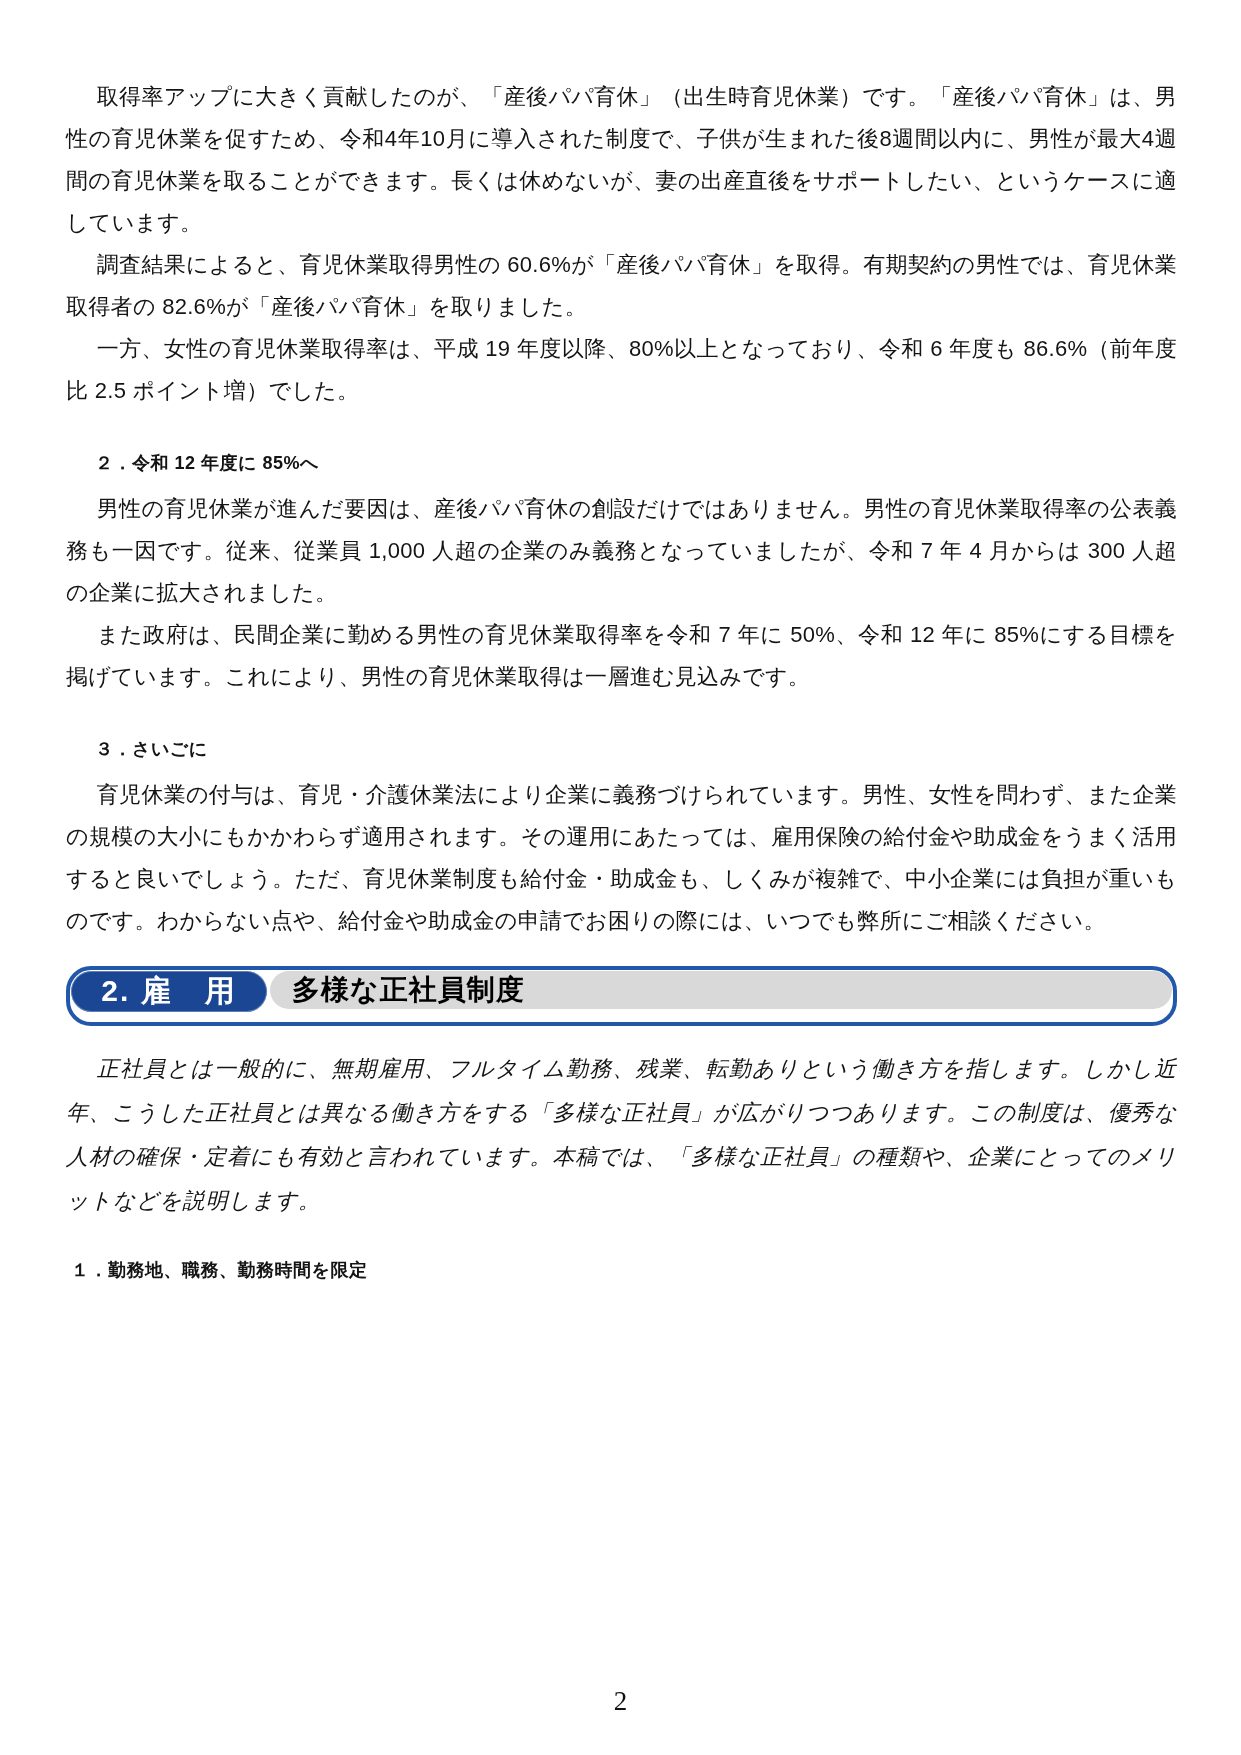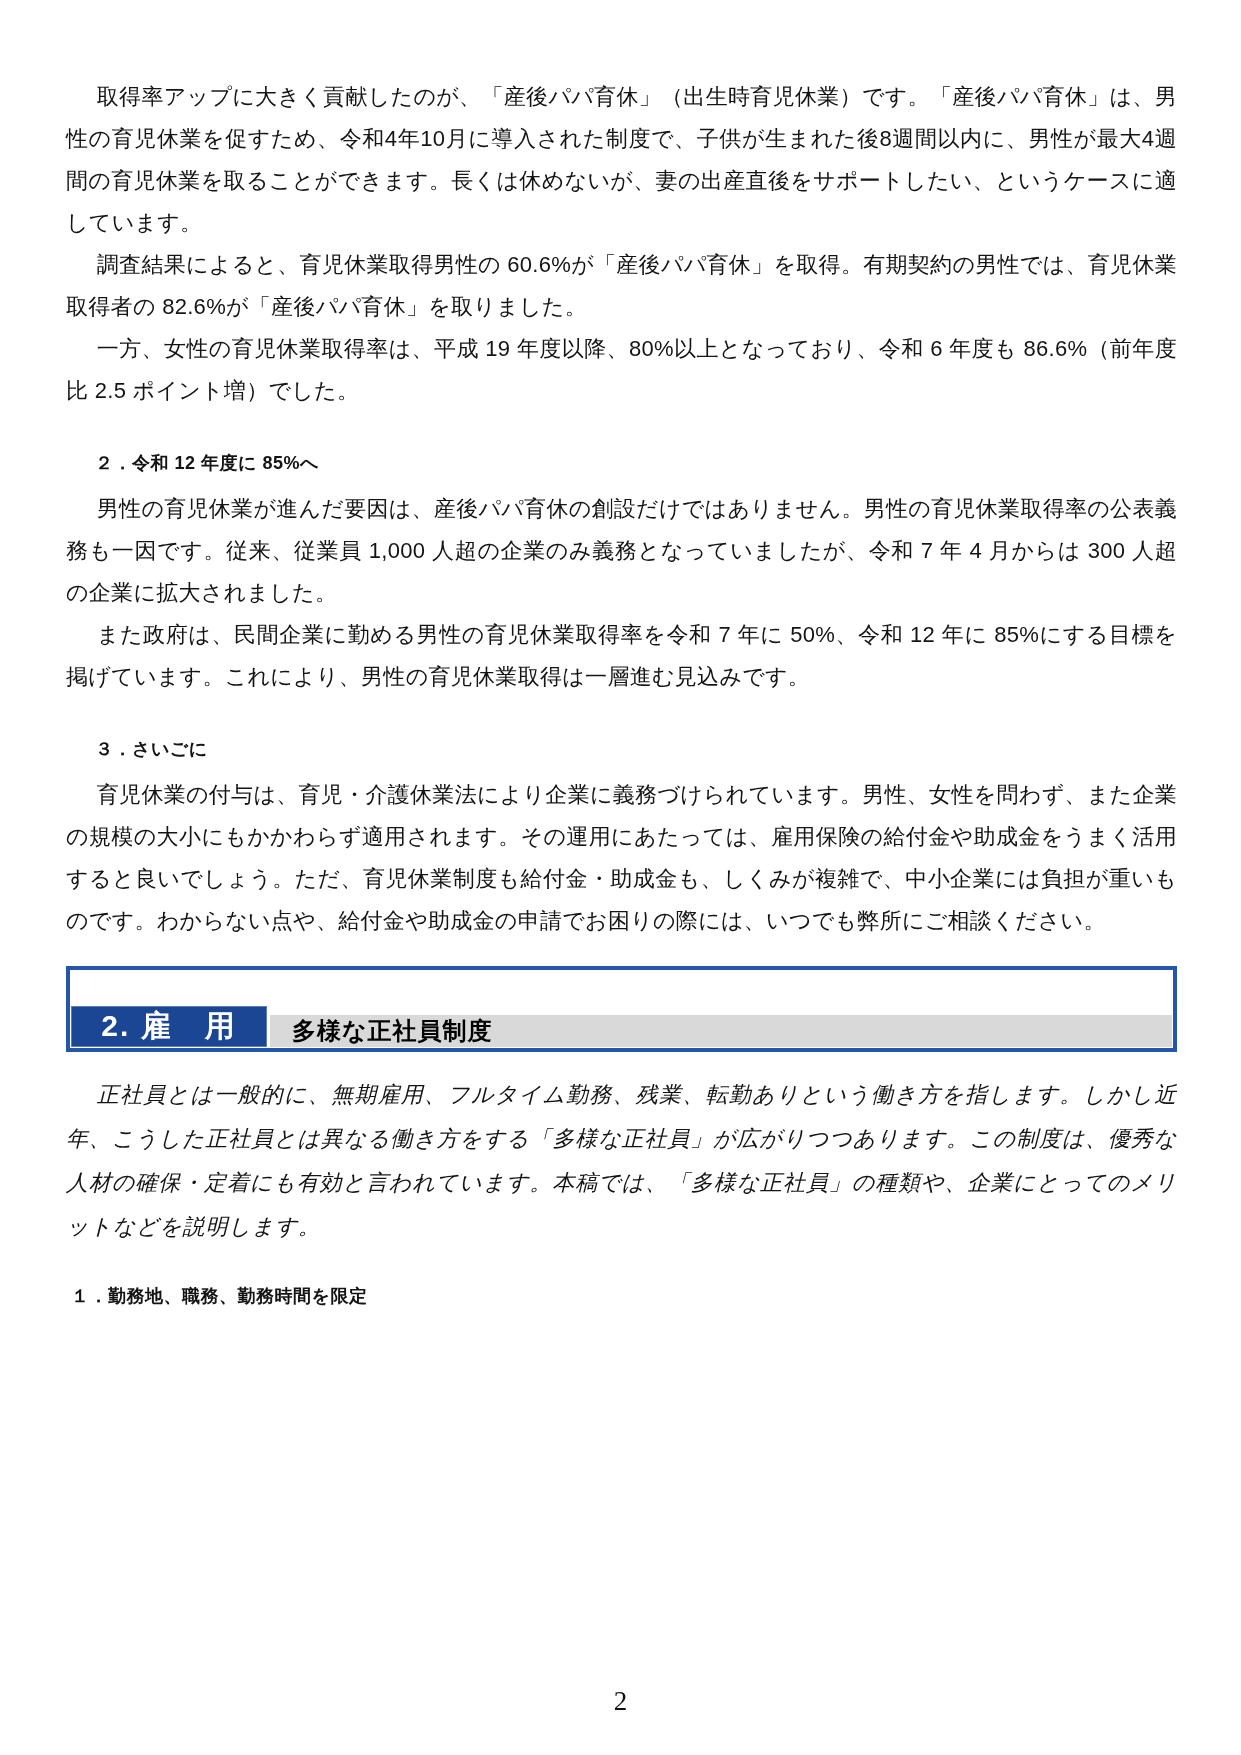--- a/index.html
+++ b/index.html
@@ -1,15 +1,15 @@
 <!DOCTYPE html>
 <html><head>
 <meta charset="utf-8">
 <style>
-  * { box-sizing: border-box; }
+  * { box-sizing: border-box; border-radius: 25px; }
   html, body { margin: 0; padding: 0; background: #ffffff; }
 
   .page {
     position: relative;
     width: 1241px;
     height: 1755px;
     margin: 0 auto;
     background: #ffffff;
     font-family: "Liberation Sans", "DejaVu Sans", sans-serif;
     color: #141414;
@@ -37,25 +37,25 @@
     font-weight: bold;
     line-height: 42px;
     letter-spacing: 0.5px;
   }
   .sub-heading.indented { margin: 30px 0 4px 29px; }
   .sub-heading.flush    { margin: 26px 0 6px 5px; }
 
   
   .banner {
     margin-top: 24px;
-    height: 86px;
+    height: 60px;
     border: 4px solid #2257a9;
     background: #ffffff;
     display: flex;
-    align-items: flex-end;
+    align-items: flex-start;
     padding: 1px;
   }
   .banner-number {
     width: 196px;
     flex: 0 0 196px;
     background: #1a4693;
     color: #ffffff;
     display: flex;
     align-items: center;
     justify-content: center;
@@ -65,21 +65,21 @@
     box-shadow: inset 0 0 0 1px rgba(170,195,230,0.45);
     margin-right: 3px;
   }
   .banner-title {
     flex: 1;
     background: #d9d9d9;
     color: #000000;
     display: flex;
     align-items: center;
     padding-left: 22px;
-    font-size: 24px;
+    font-size: 28px;
     font-weight: bold;
     letter-spacing: 1px;
   }
 
   .article2 { margin-top: 21px; }
 
   .page-number {
     position: absolute;
     left: 0;
     right: 0;

